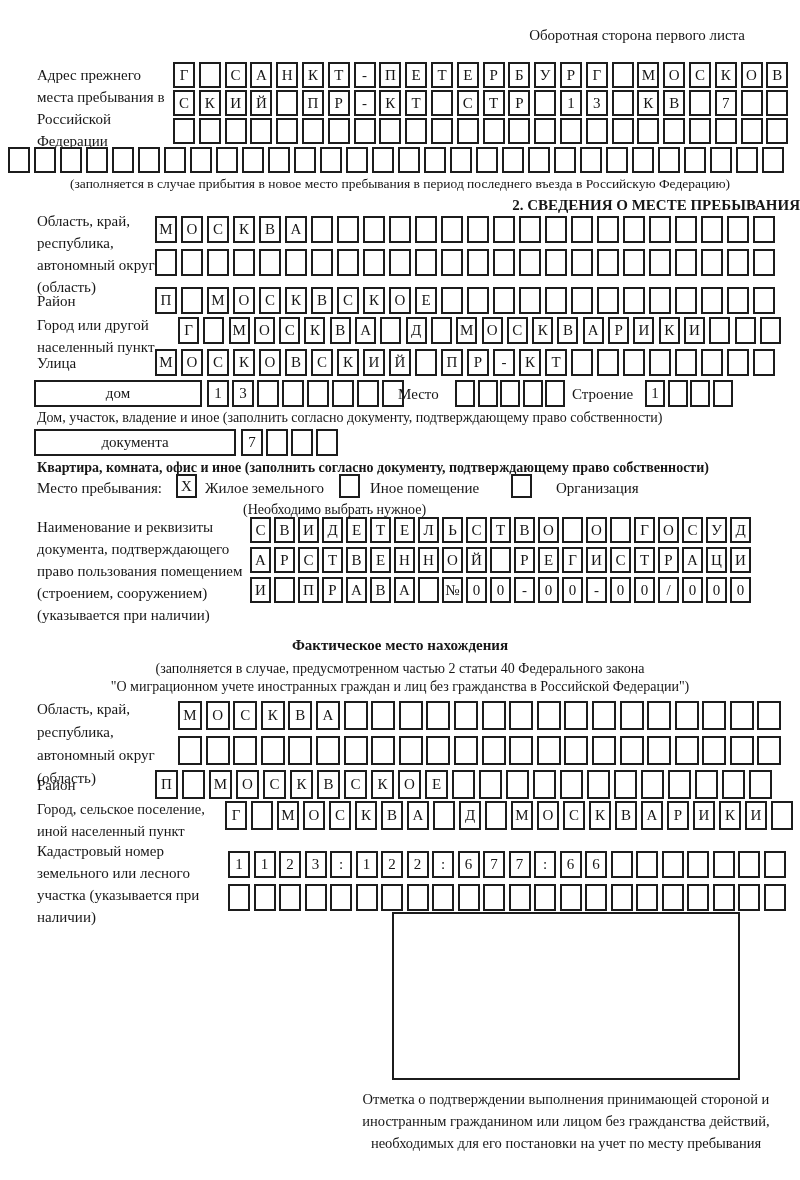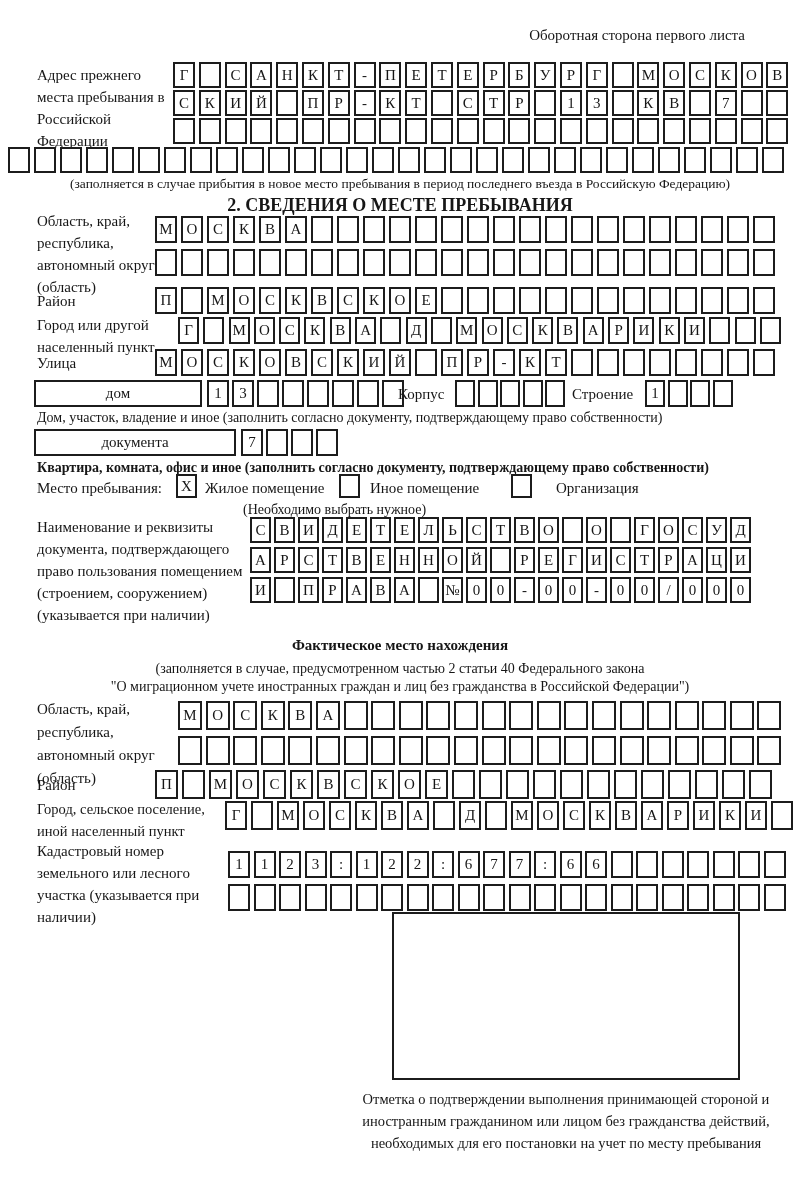--- a/index.html
+++ b/index.html
@@ -142,21 +142,21 @@
       <span class="cell"></span>
       <span class="cell"></span>
       <span class="cell"></span>
       <span class="cell"></span>
       <span class="cell"></span>
       <span class="cell"></span>
       <span class="cell"></span>
     </div>
   <div class="note center" style="top:176px;">(заполняется в случае прибытия в новое место пребывания в период последнего въезда в Российскую Федерацию)</div>
 
-  <div class="lbl bold center" style="top:194px;font-size:18px;">2. СВЕДЕНИЯ О МЕСТЕ ПРЕБЫВАНИЯ</div>
+  <div class="lbl bold center" style="top:194px;font-size:15px;text-align:right;">2. СВЕДЕНИЯ О МЕСТЕ ПРЕБЫВАНИЯ</div>
 
   <div class="lbl" style="left:37px;top:210px;width:118px;">Область, край, республика, автономный округ (область)</div>
   <div class="cellrow" style="left:155px;top:216px;--cw:22px;--g:4px;--ch:27px;">
       <span class="cell">М</span>
       <span class="cell">О</span>
       <span class="cell">С</span>
       <span class="cell">К</span>
       <span class="cell">В</span>
       <span class="cell">А</span>
       <span class="cell"></span>
@@ -293,21 +293,21 @@
   <div class="cellrow" style="left:207px;top:380px;--cw:22px;--g:3px;--ch:27px;">
       <span class="cell">1</span>
       <span class="cell">3</span>
       <span class="cell"></span>
       <span class="cell"></span>
       <span class="cell"></span>
       <span class="cell"></span>
       <span class="cell"></span>
       <span class="cell"></span>
     </div>
-  <div class="lbl" style="left:398px;top:383px;">Корпус</div>
+  <div class="lbl" style="left:398px;top:383px;">Место</div>
   <div class="cellrow" style="left:455px;top:380px;--cw:20px;--g:2.5px;--ch:27px;">
       <span class="cell"></span>
       <span class="cell"></span>
       <span class="cell"></span>
       <span class="cell"></span>
       <span class="cell"></span>
     </div>
   <div class="lbl" style="left:572px;top:383px;">Строение</div>
   <div class="cellrow" style="left:645px;top:380px;--cw:20px;--g:2.5px;--ch:27px;">
       <span class="cell">1</span>
@@ -321,21 +321,21 @@
   <div class="cellrow" style="left:241px;top:429px;--cw:22px;--g:3px;--ch:27px;">
       <span class="cell">7</span>
       <span class="cell"></span>
       <span class="cell"></span>
       <span class="cell"></span>
     </div>
   <div class="note" style="left:37px;top:460px;font-size:14px;font-weight:bold;">Квартира, комната, офис и иное (заполнить согласно документу, подтверждающему право собственности)</div>
 
   <div class="lbl" style="left:37px;top:477px;">Место пребывания:</div>
   <span class="cbox" style="left:176px;top:474px;">X</span>
-  <div class="lbl" style="left:205px;top:477px;">Жилое помещение</div>
+  <div class="lbl" style="left:205px;top:477px;">Жилое земельного</div>
   <span class="cbox" style="left:339px;top:474px;"></span>
   <div class="lbl" style="left:370px;top:477px;">Иное помещение</div>
   <span class="cbox" style="left:511px;top:474px;"></span>
   <div class="lbl" style="left:556px;top:477px;">Организация</div>
   <div class="note" style="left:243px;top:502px;font-size:14px;">(Необходимо выбрать нужное)</div>
 
   <div class="lbl" style="left:37px;top:516px;width:206px;">Наименование и реквизиты документа, подтверждающего право пользования помещением (строением, сооружением) (указывается при наличии)</div>
   <div class="cellrow" style="left:250px;top:517px;--cw:21px;--g:3px;--ch:26px;">
       <span class="cell">С</span>
       <span class="cell">В</span>

